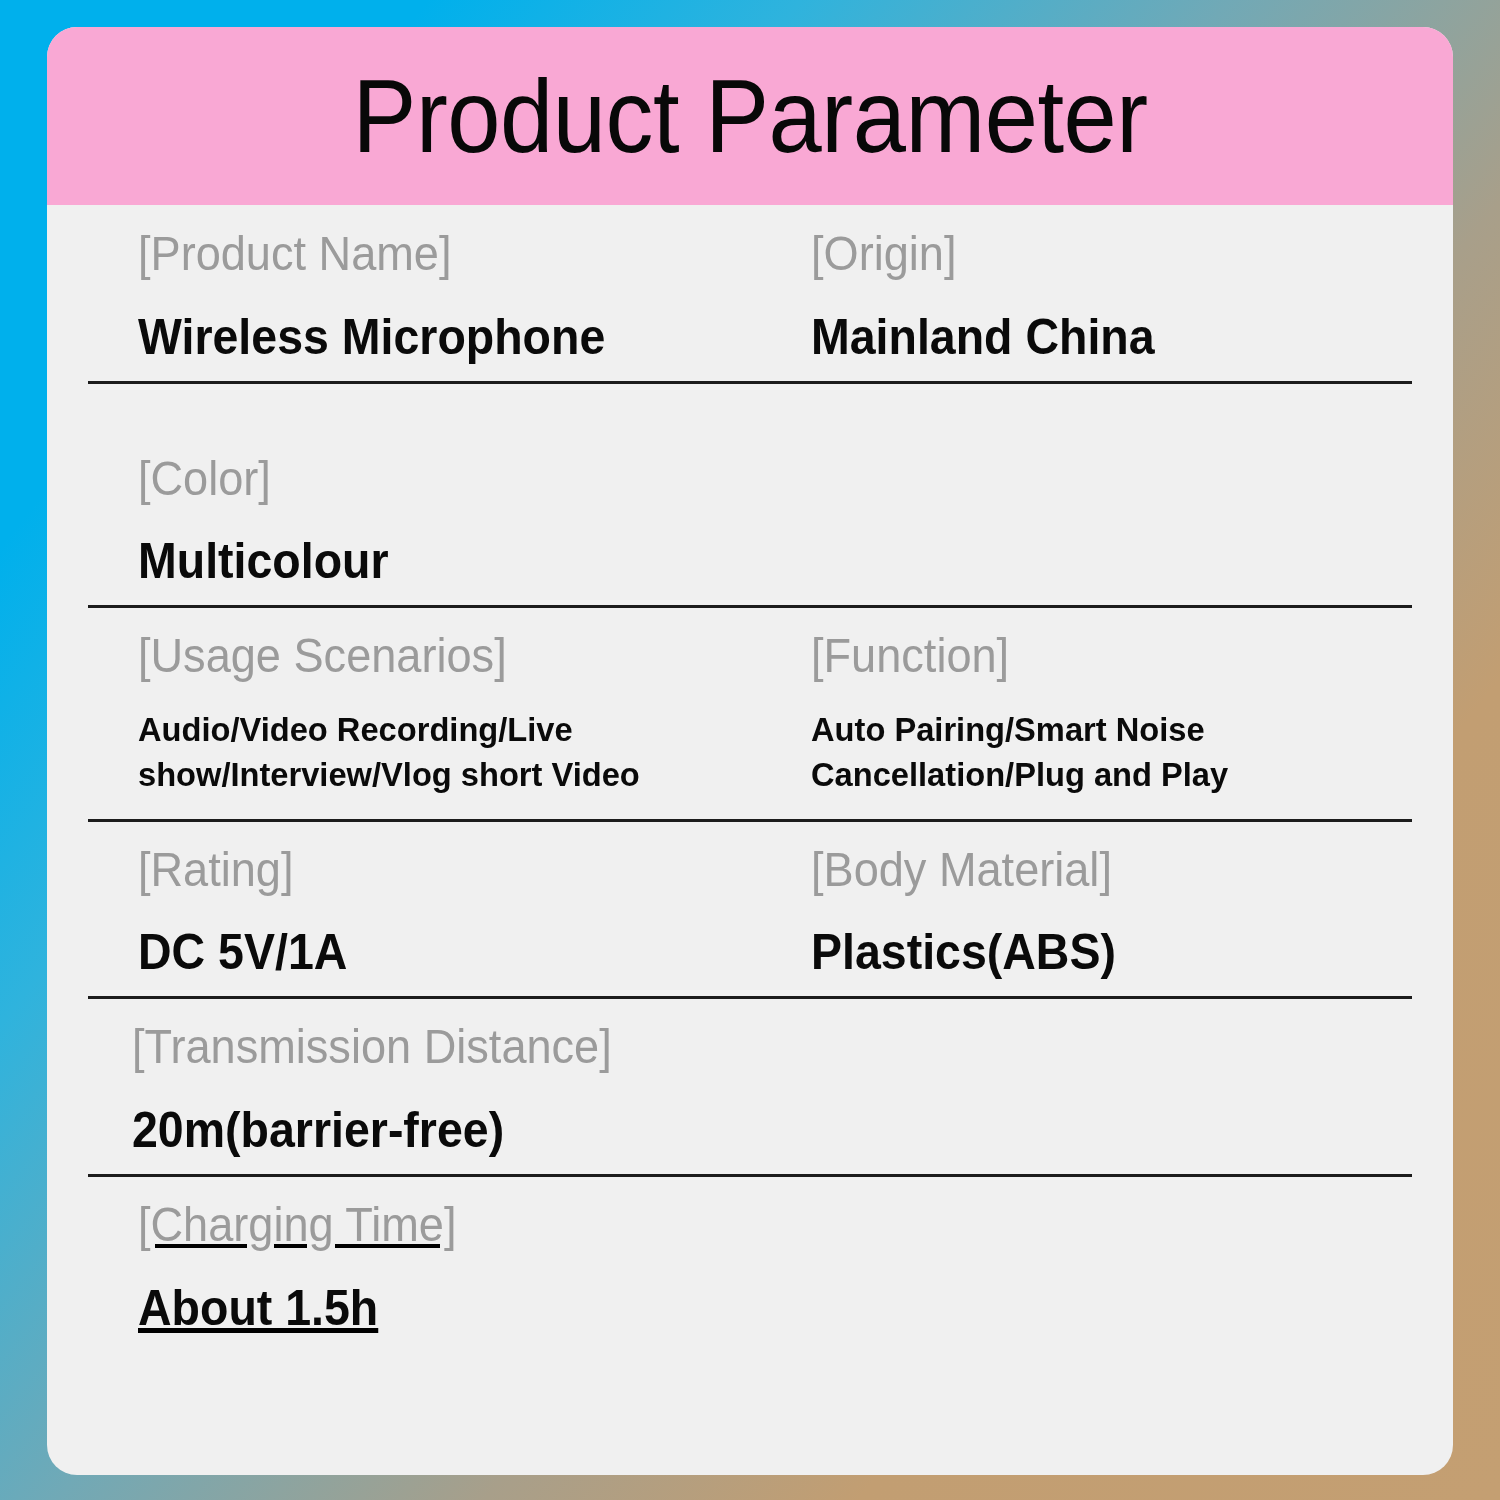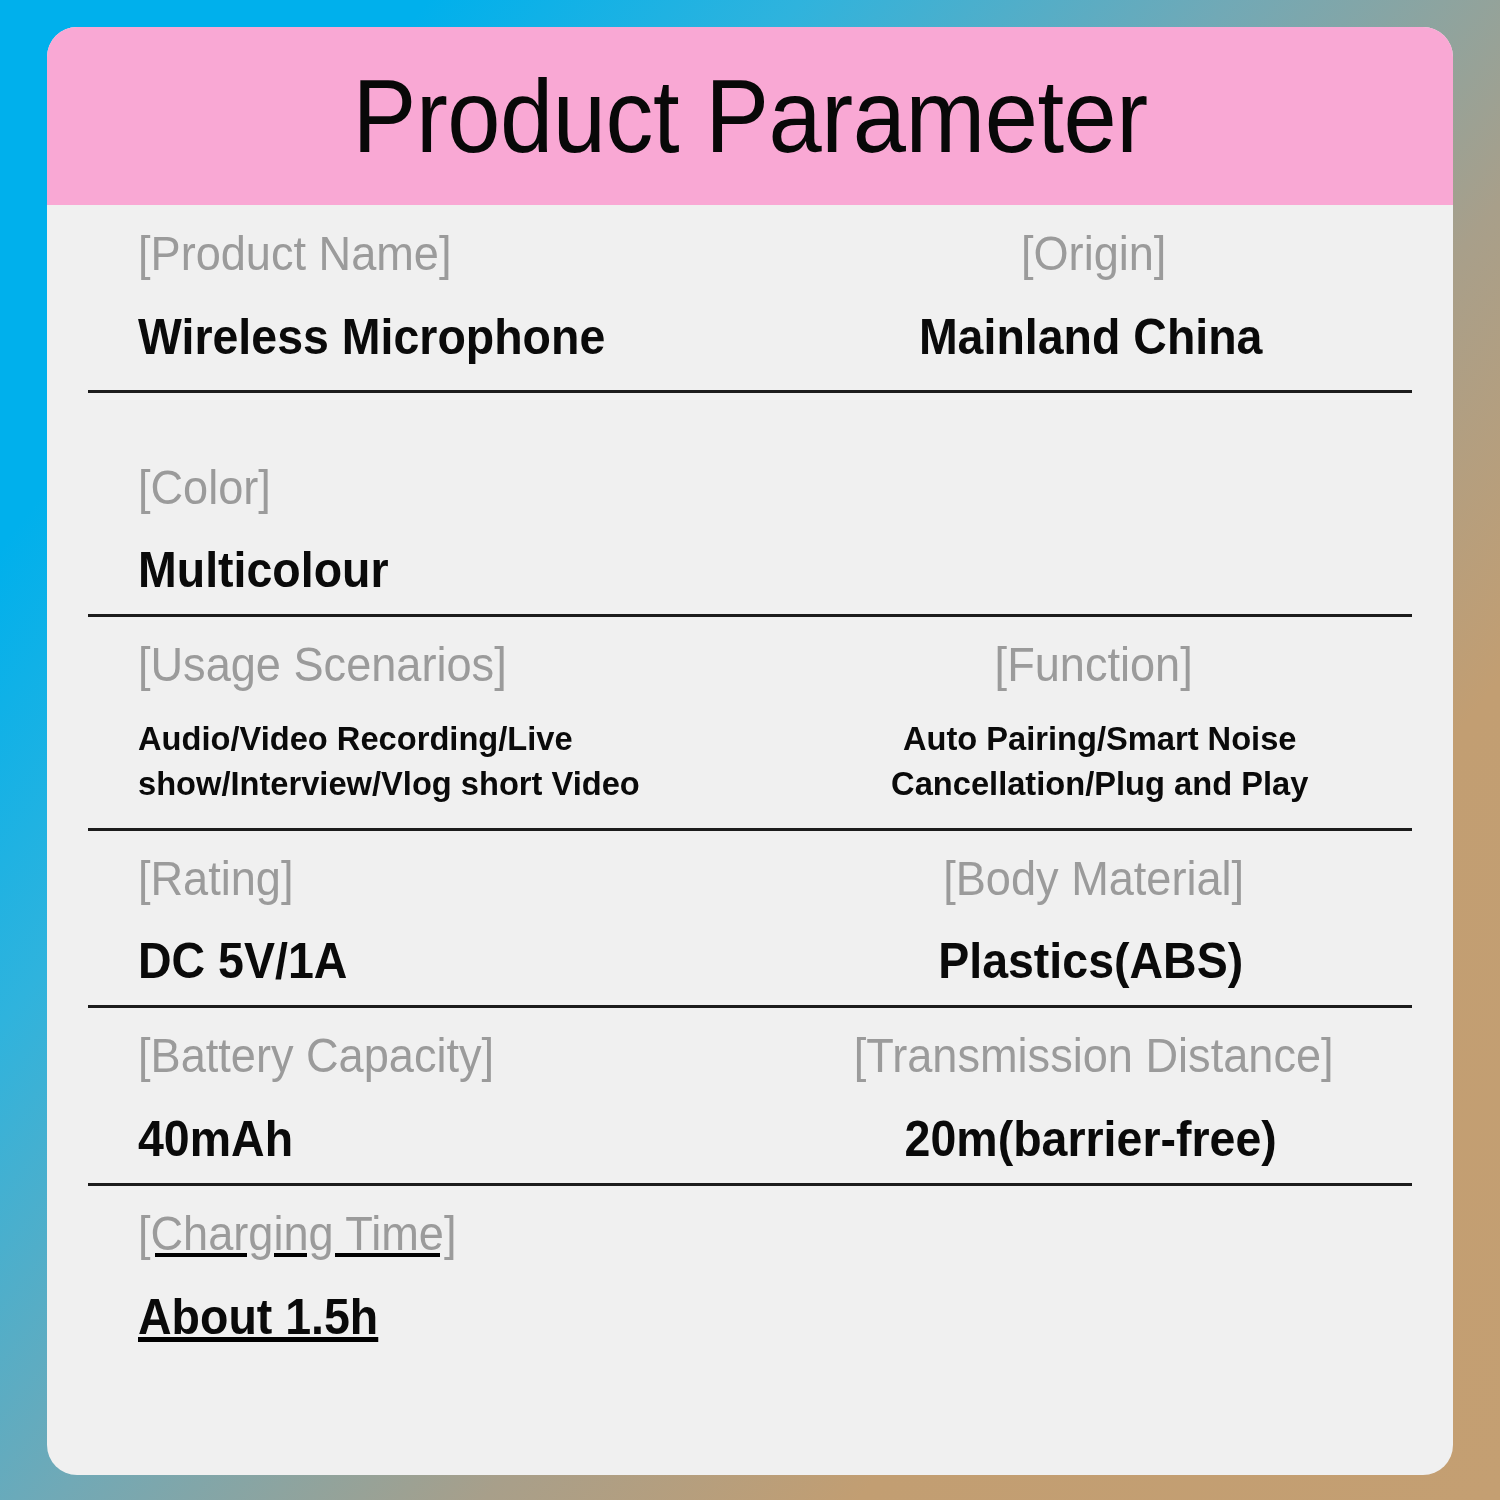--- a/index.html
+++ b/index.html
@@ -84,21 +84,20 @@
     padding-bottom: 16px;
     min-width: 0;
   }
   .spec-cell.col-left {
     width: 700px;
     padding-left: 50px;
   }
   .spec-cell.col-right {
     width: 666px;
     padding-left: 44px;
-    text-align: center;
   }
 
   .spec-label {
     font-family: "Liberation Sans Narrow", "Liberation Sans", sans-serif;
     font-stretch: condensed;
     font-weight: 400;
     font-size: 48px;
     line-height: 1.18;
     color: #9b9b9b;
     white-space: nowrap;
@@ -131,21 +130,21 @@
     padding-bottom: 22px;
   }
 
   .value-sub {
     font-size: 29px;
     font-weight: 700;
     letter-spacing: -0.3px;
   }
 
   
-  .row-1 .spec-cell { padding-top: 21px; padding-bottom: 23px; }
+  .row-1 .spec-cell { padding-top: 21px; padding-bottom: 14px; }
   .row-2 .spec-cell { padding-top: 20px; padding-bottom: 14px; margin-top: 47px; }
   .row-3 .spec-cell { padding-top: 20px; padding-bottom: 8px; }
   .row-4 .spec-cell { padding-top: 20px; padding-bottom: 14px; }
   .row-5 .spec-cell { padding-top: 20px; padding-bottom: 14px; }
   .row-6 .spec-cell { padding-top: 20px; padding-bottom: 14px; text-decoration: underline; }
 </style>
 </head>
 <body>
 
 <div class="page">
@@ -192,24 +191,20 @@
           <div class="spec-label">[Rating]</div>
           <div class="spec-value">DC 5V/1A</div>
         </div>
         <div class="spec-cell col-right">
           <div class="spec-label">[Body Material]</div>
           <div class="spec-value">Plastics(ABS)</div>
         </div>
       </div>
 
       <div class="spec-row row-5">
-        <div class="spec-cell col-left">
-          <div class="spec-label">[Battery Capacity]</div>
-          <div class="spec-value">40mAh</div>
-        </div>
         <div class="spec-cell col-right">
           <div class="spec-label">[Transmission Distance]</div>
           <div class="spec-value">20m(barrier-free)</div>
         </div>
       </div>
 
       <div class="spec-row row-6">
         <div class="spec-cell col-left">
           <div class="spec-label">[Charging Time]</div>
           <div class="spec-value">About 1.5h</div>

